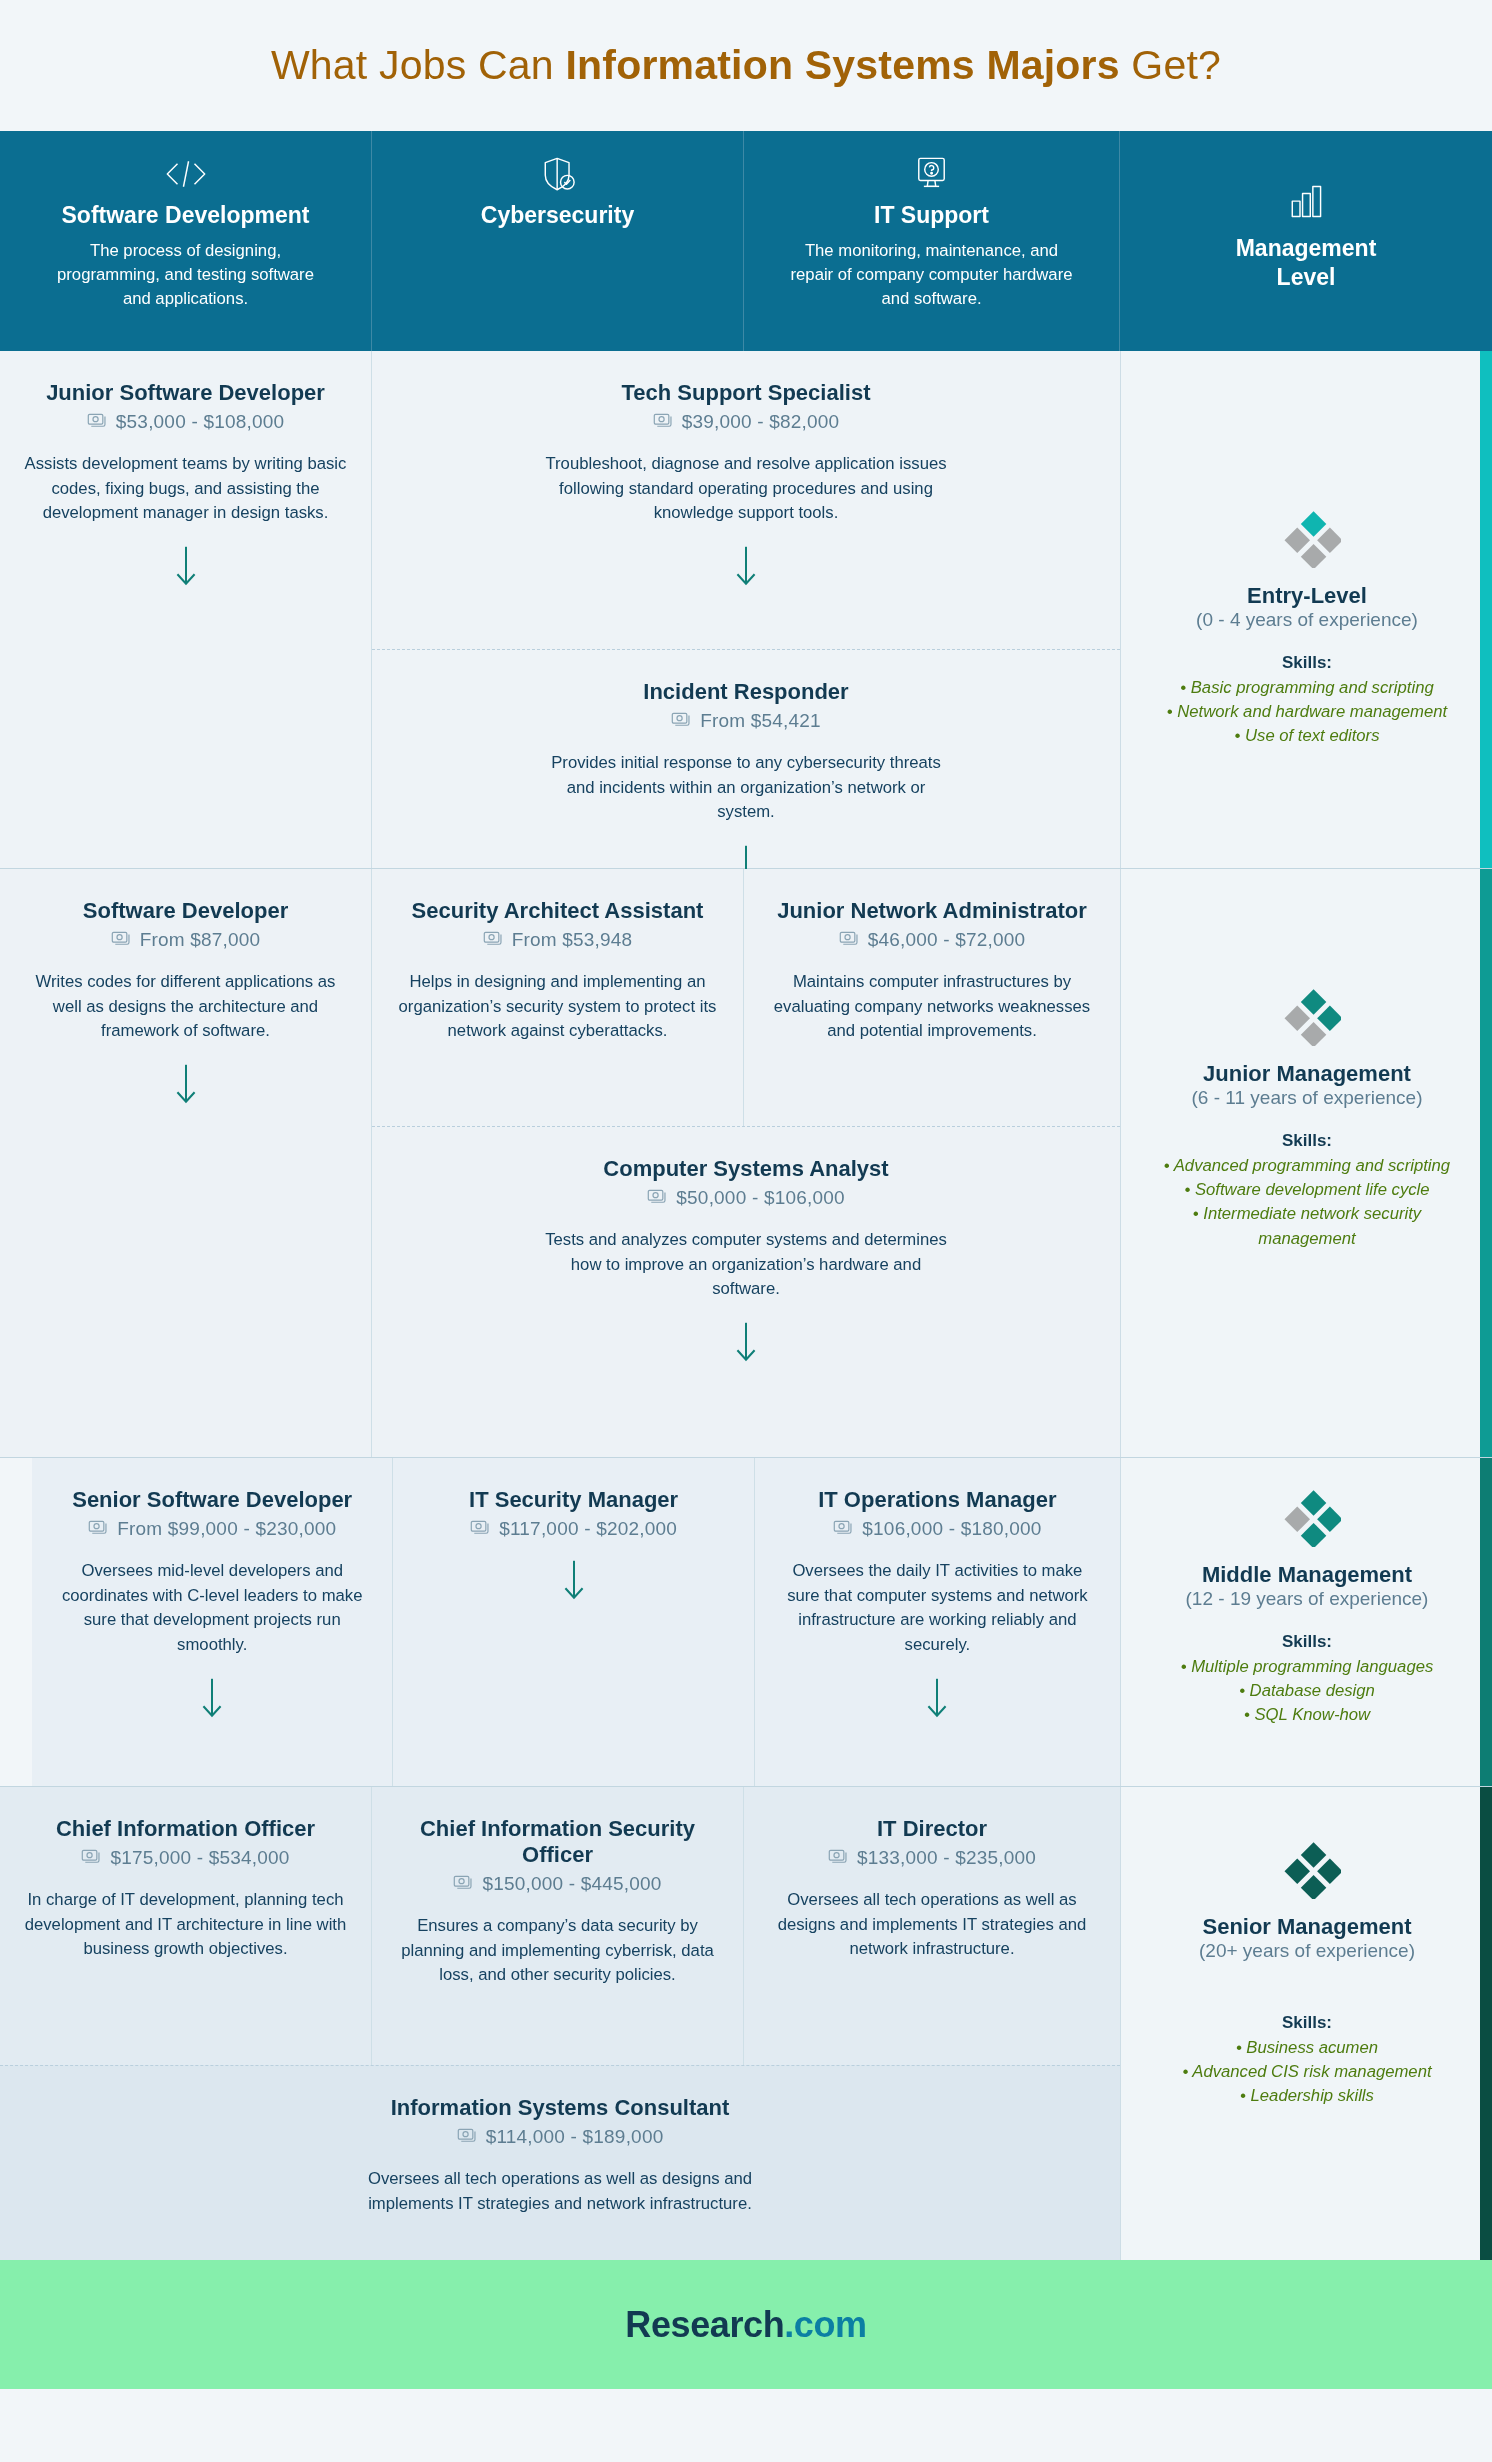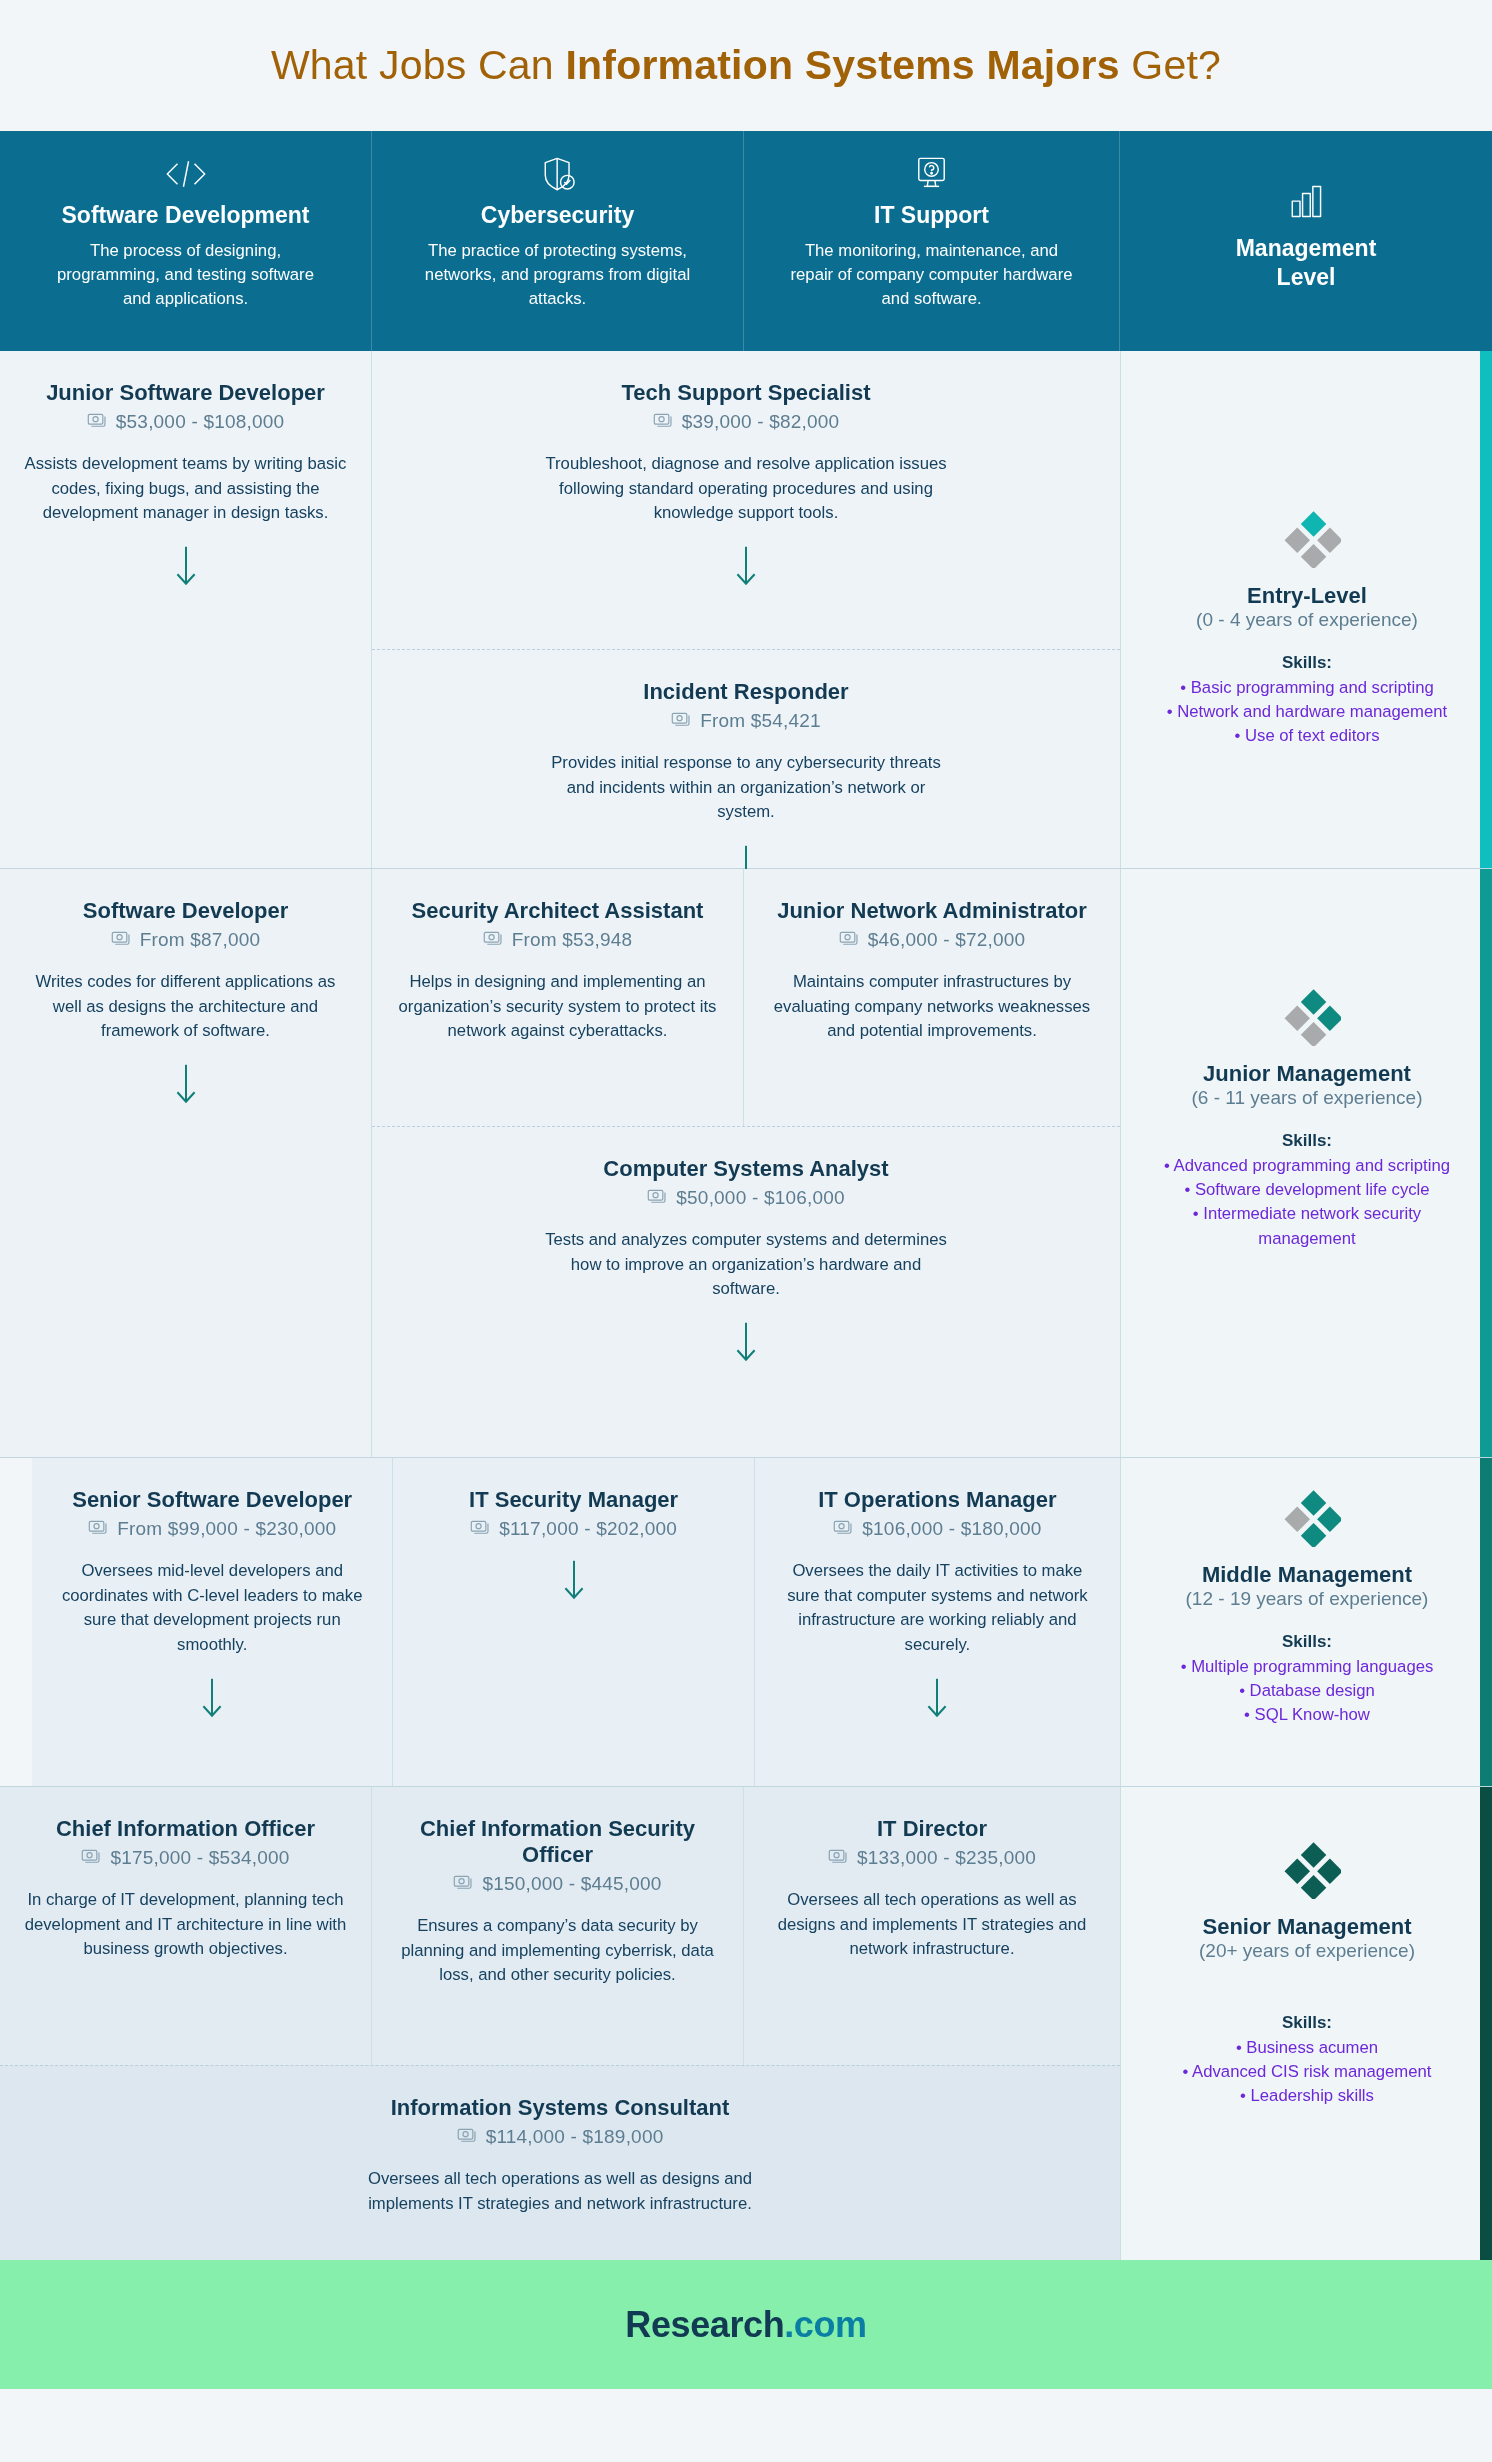--- a/index.html
+++ b/index.html
@@ -81,21 +81,21 @@
   
   .exp-inner {
     position:absolute; left:0; width:372px;
     display:flex; flex-direction:column; align-items:center; text-align:center;
     padding:0 15.4px;
   }
   .exp-diamonds { margin-bottom:12px; }
   .exp-title { font-size:22px; font-weight:700; color:#123a52; line-height:1.2; }
   .exp-years { font-size:19px; color:#5d7d91; margin-bottom:22px; }
   .exp-skills-label { font-size:17px; font-weight:700; color:#123a52; margin-bottom:2.6px; }
-  .exp-skill { font-size:16.7px; line-height:1.45; color:#6d28d9; }
+  .exp-skill { font-size:16.7px; line-height:1.45; color:#4d7c0f;font-style:italic; }
 
   
   .accent { position:absolute; right:0; top:0; width:12px; }
 
   
   .footer { height:129px; background:#86efac; display:flex; align-items:center; justify-content:center; }
   .logo { font-size:36px; font-weight:700; letter-spacing:-0.4px; color:#123a52; }
   .logo .dot { color:#0b7fa3; }
   .logo .com { color:#0b7fa3; }
 </style>
@@ -129,21 +129,20 @@
         <svg width="38" height="39" viewBox="0 0 44 46">
             <g fill="none" stroke="#ffffff" stroke-width="1.7" stroke-linejoin="round">
               <path d="M21 4 L35 9 V24 C35 32 28 38 21 41 C14 38 7 32 7 24 V9 Z"></path>
               <path d="M21 4 V41"></path>
               <circle cx="33" cy="32" r="8"></circle>
               <path d="M29.5 32 L32 34.5 L36.5 29.5"></path>
             </g>
           </svg>
       </div>
       <h2>Cybersecurity</h2>
-      <p>The practice of protecting systems, networks, and programs from digital attacks.</p>
     </div>
 
     <div class="hcol c3">
       <div class="hicon">
         <svg width="41" height="39" viewBox="0 0 48 46">
             <g fill="none" stroke="#ffffff" stroke-width="1.7" stroke-linejoin="round">
               <rect x="9" y="4" width="30" height="26" rx="2"></rect>
               <path d="M20 30 L19 37 H29 L28 30"></path>
               <path d="M15 37 H33"></path>
               <circle cx="24" cy="17" r="8"></circle>

